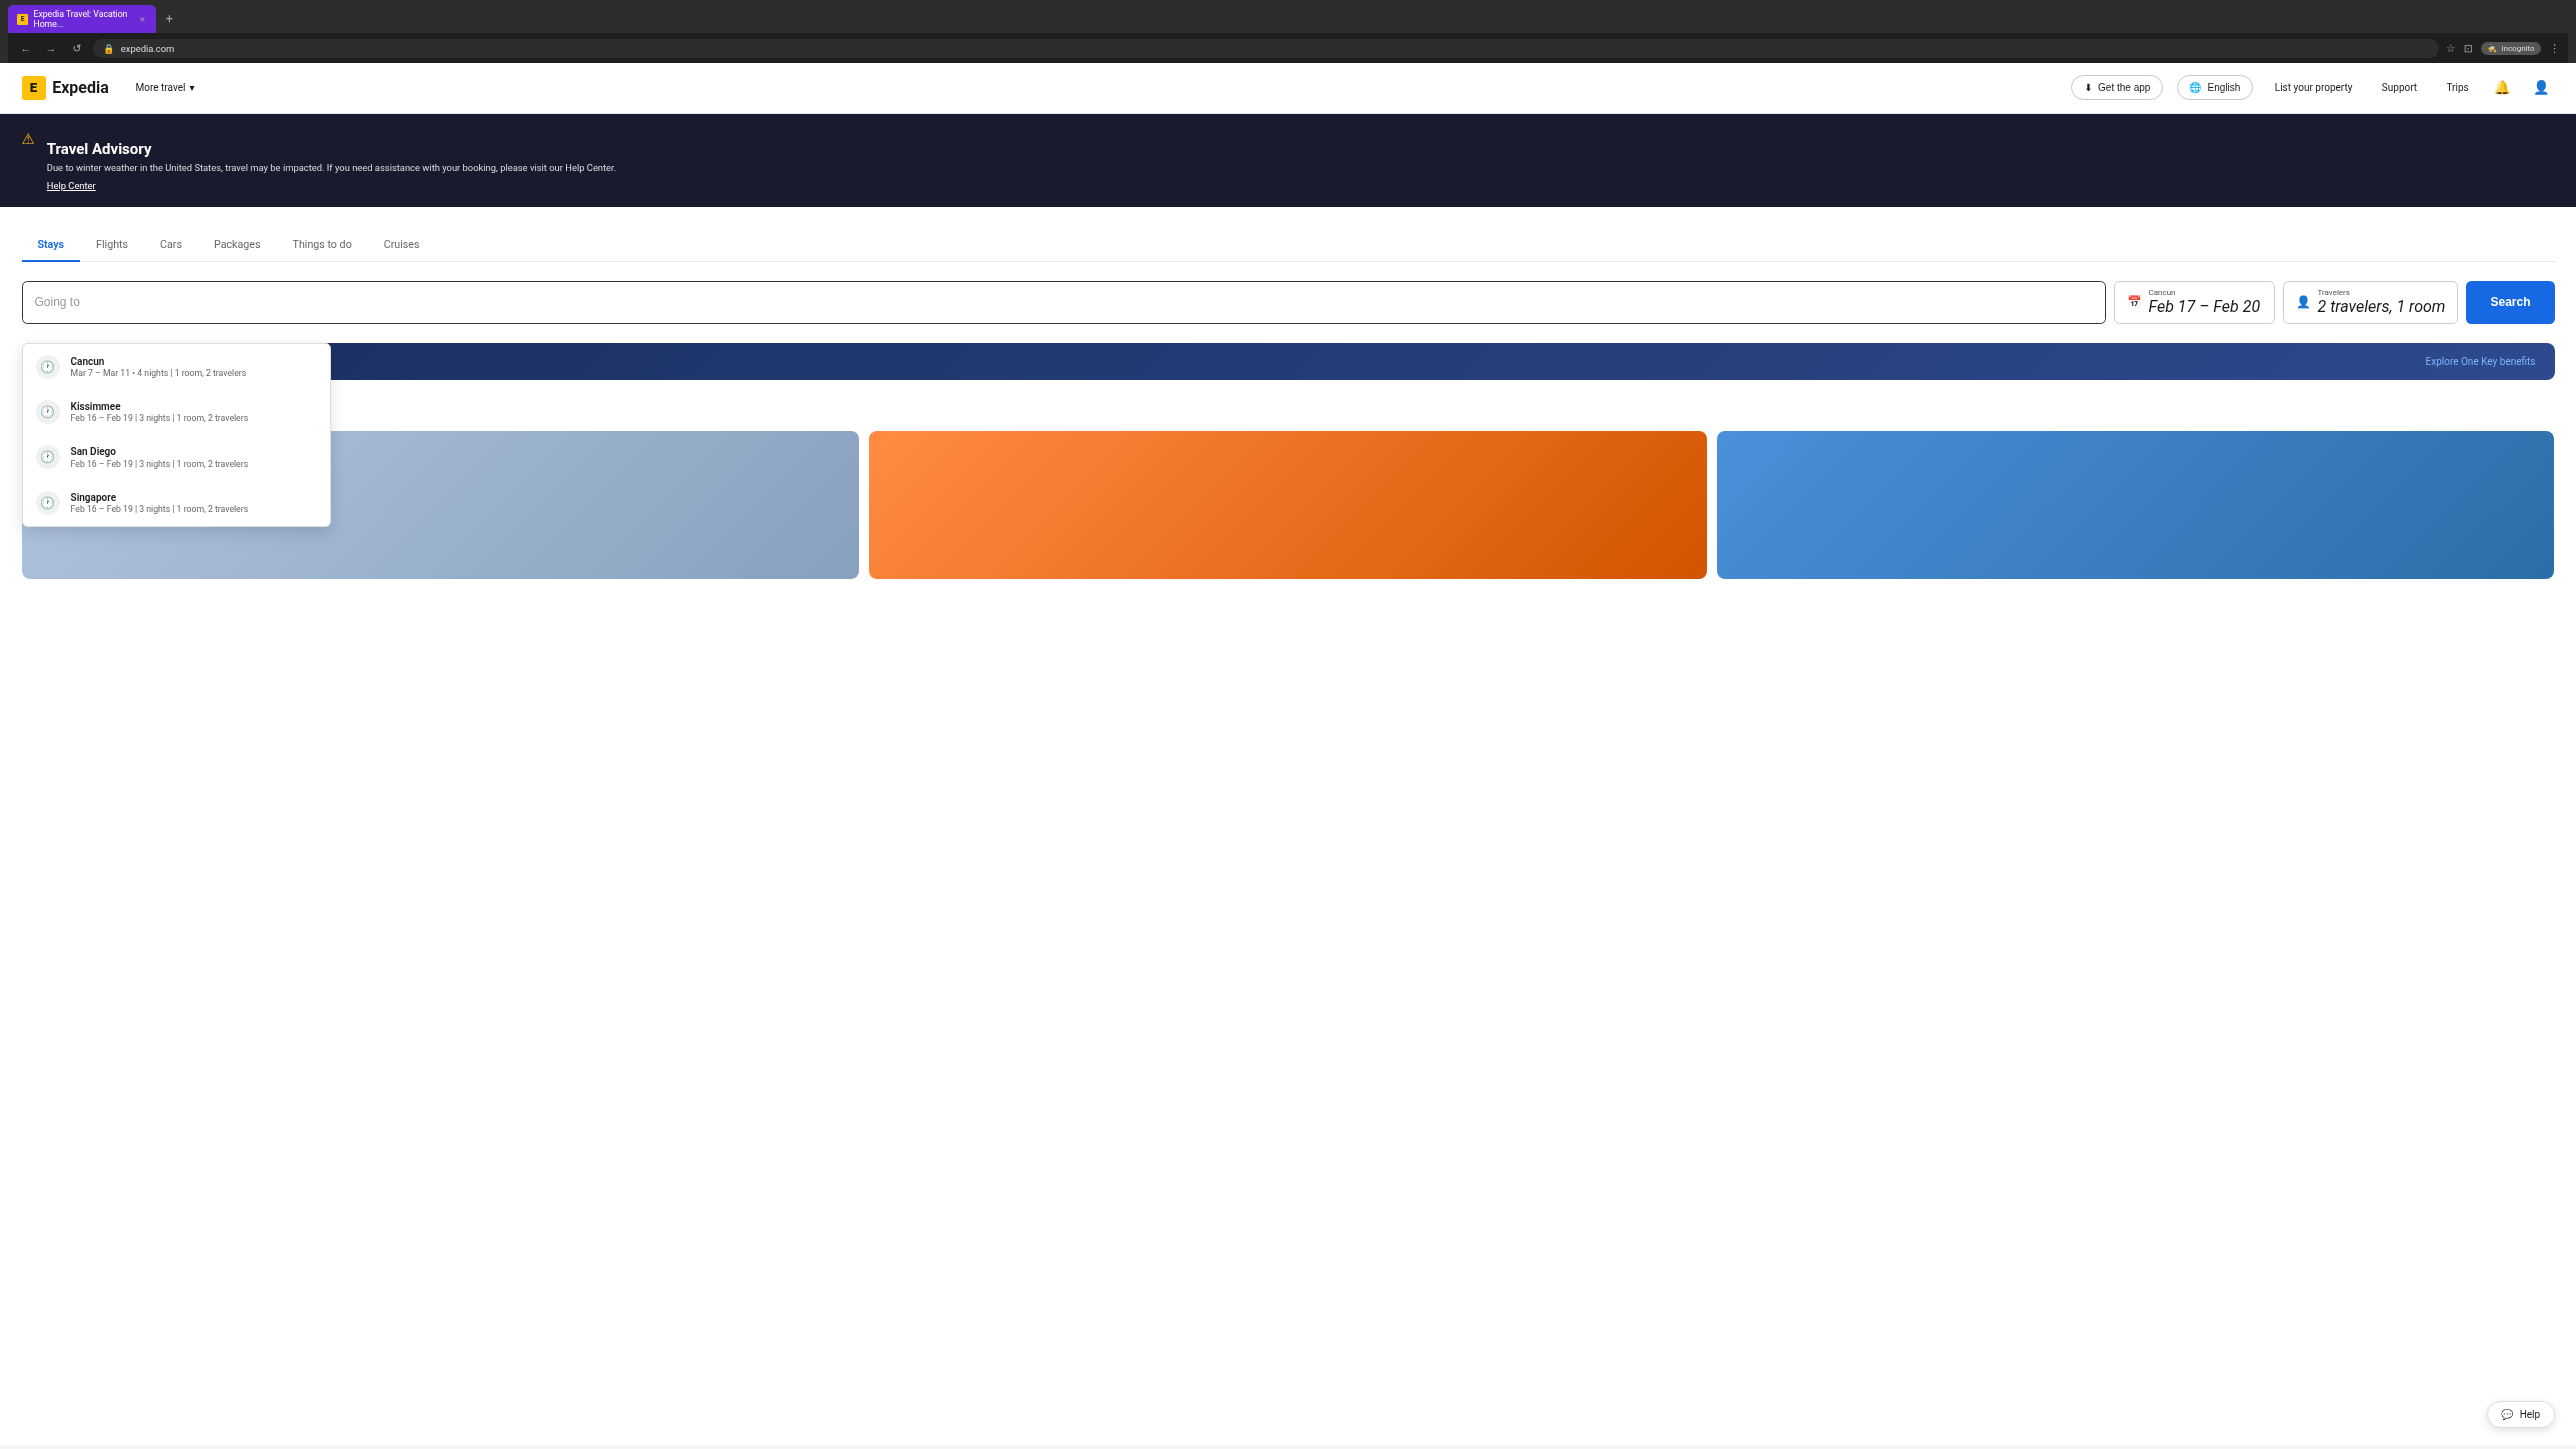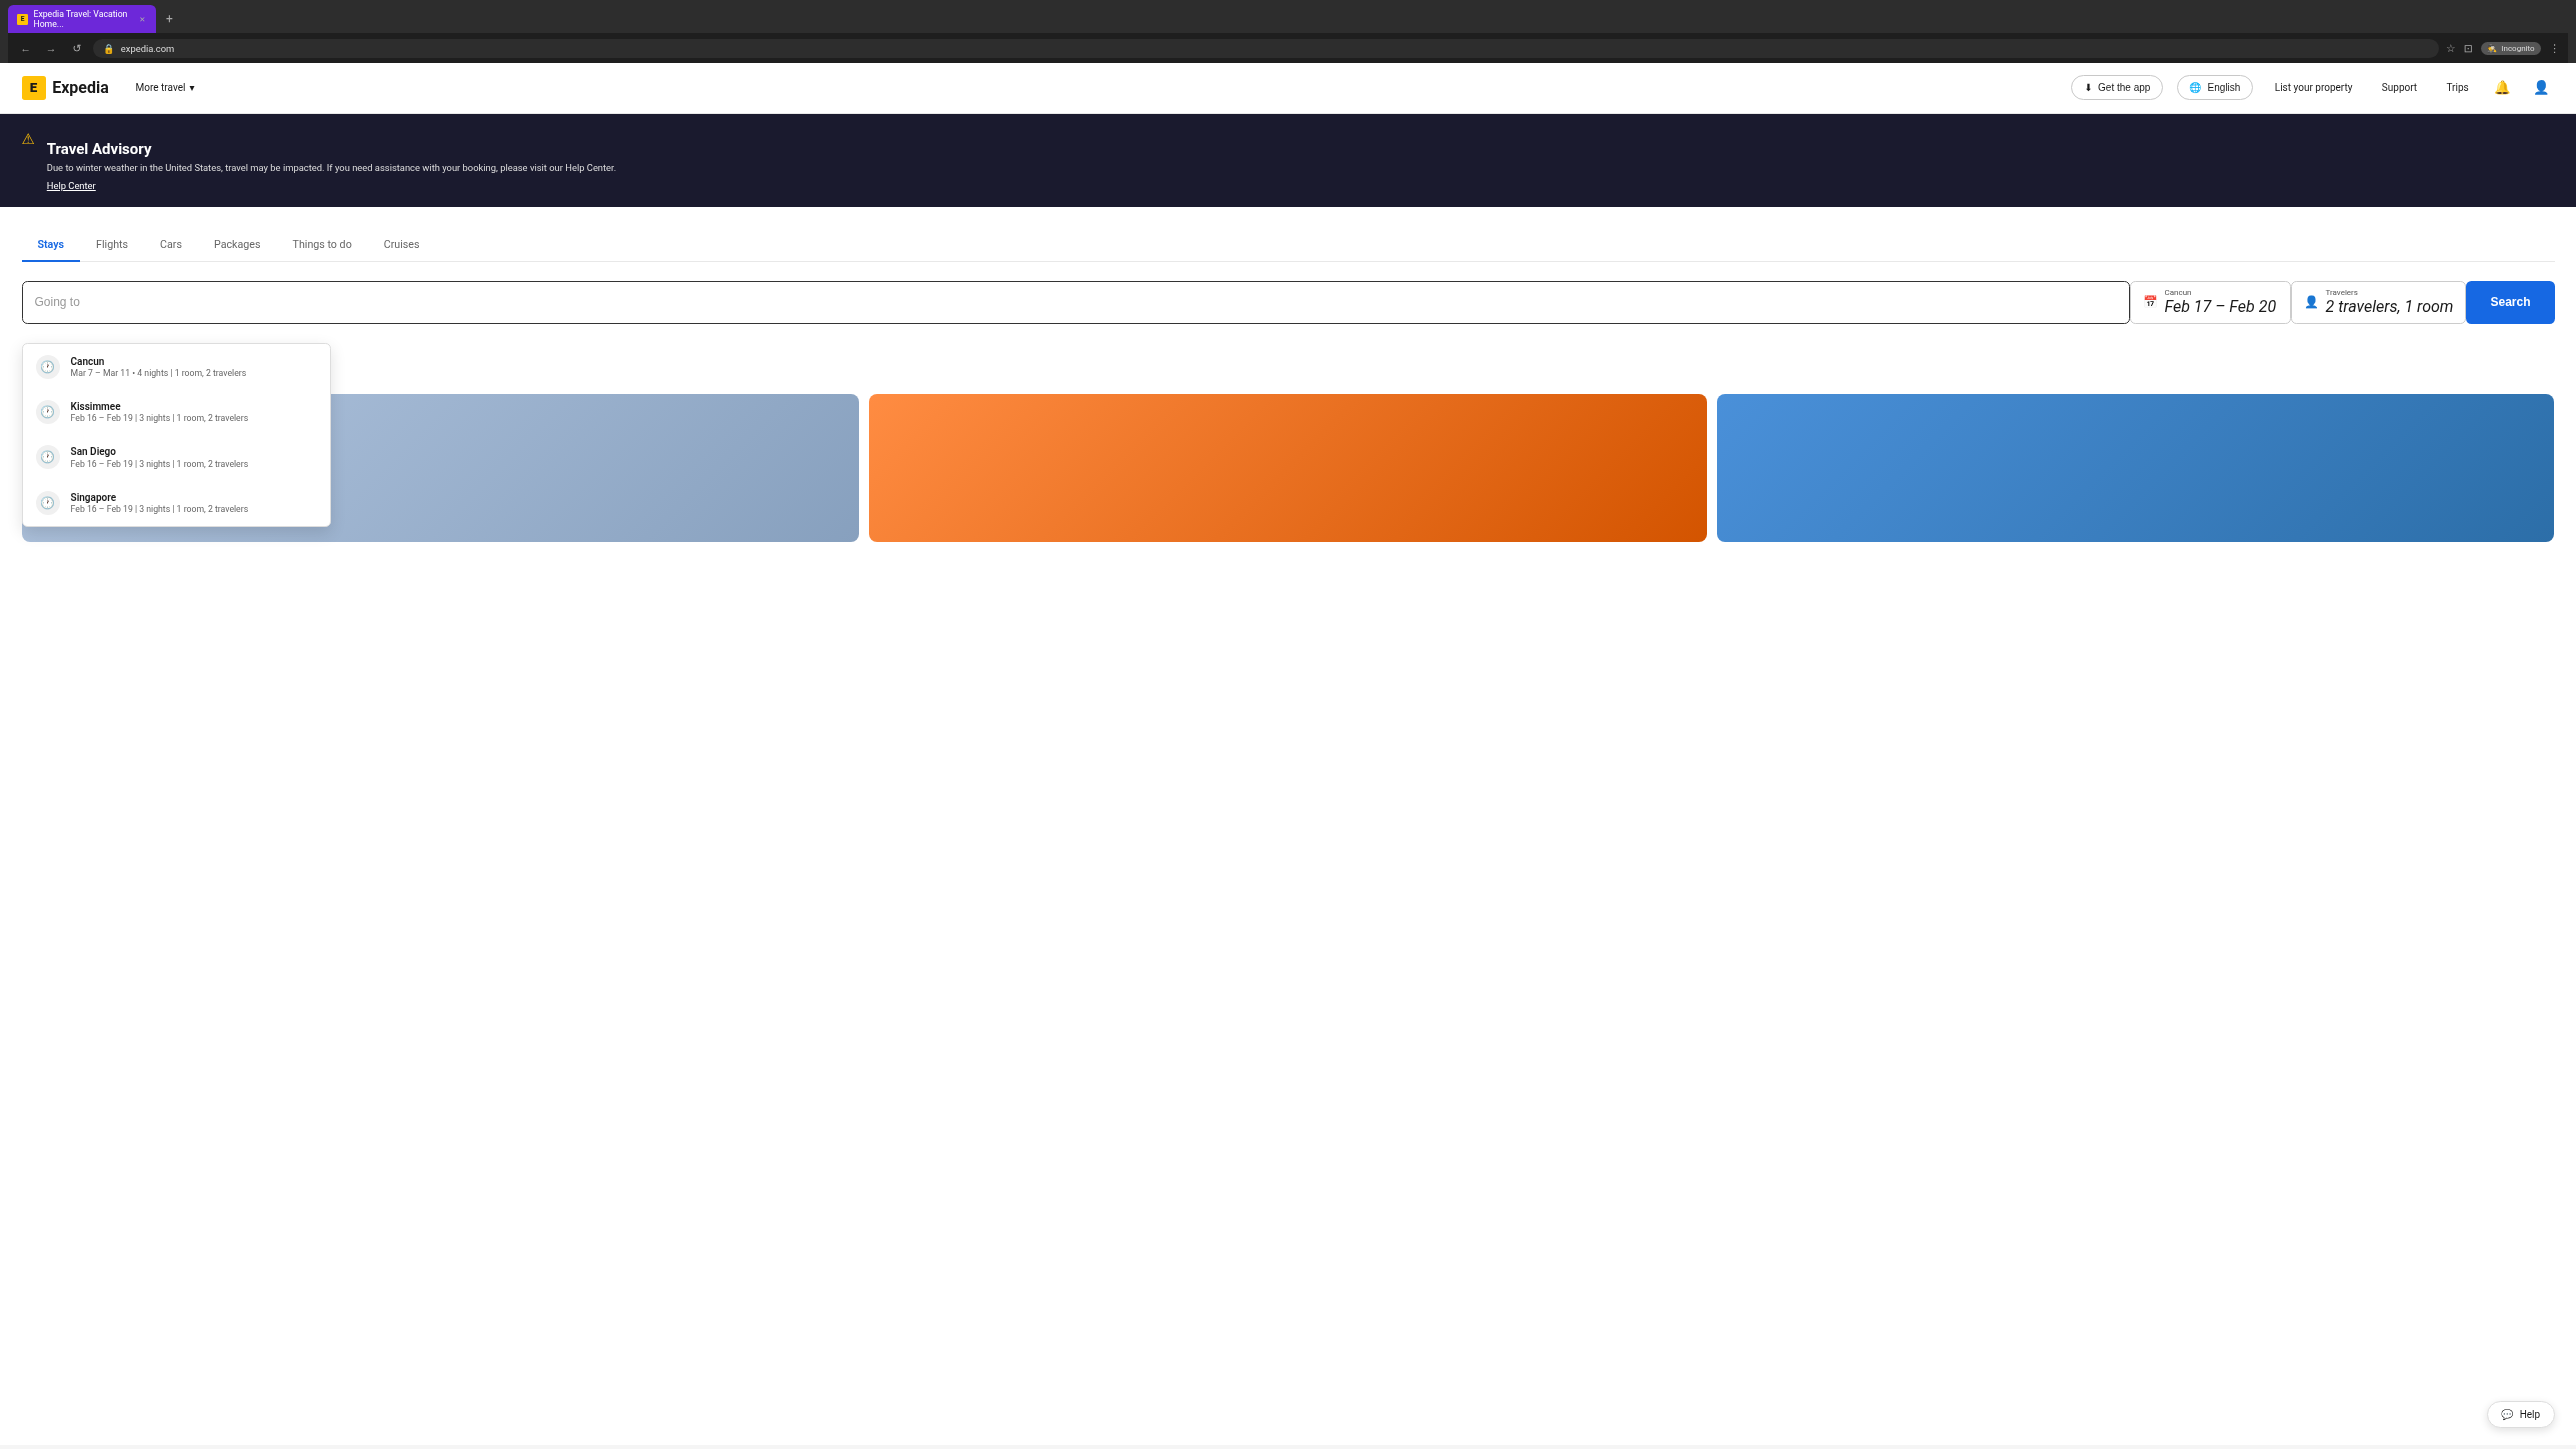--- a/index.html
+++ b/index.html
@@ -260,20 +260,21 @@
       color: #1668e3;
       border-bottom-color: #1668e3;
       font-weight: 600;
       text-align: center;
     }
 
     
     .search-bar-container {
       padding: 19px 0;
       display: flex;
+      gap: 8px;
       align-items: stretch;
       position: relative;
     }
     .search-destination {
       flex: 1;
       border: 1.3px solid #333;
       border-radius: 5.4px;
       padding: 9.4px 12px;
       font-size: 12px;
       color: #1a1a1a;
@@ -580,20 +581,25 @@
         <div class="field-content">
           <span class="search-dates-label">Travelers</span>
           <span class="search-dates-value">2 travelers, 1 room</span>
         </div>
       </div>
 
       <button class="search-button">Search</button>
     </div>
   </div>
 
+  <div class="one-key-banner">
+    <span>🔑</span>
+    <span class="one-key-text">eligible booking you make. Get started!</span>
+    <span class="one-key-link">Explore One Key benefits</span>
+  </div>
 
   <div class="stays-section">
     <div class="stays-title">St</div>
     <div class="card-images">
       <div class="card-image">
         <div class="img-placeholder"></div>
       </div>
       <div class="card-image">
         <div class="img-placeholder img-placeholder-orange"></div>
       </div>

